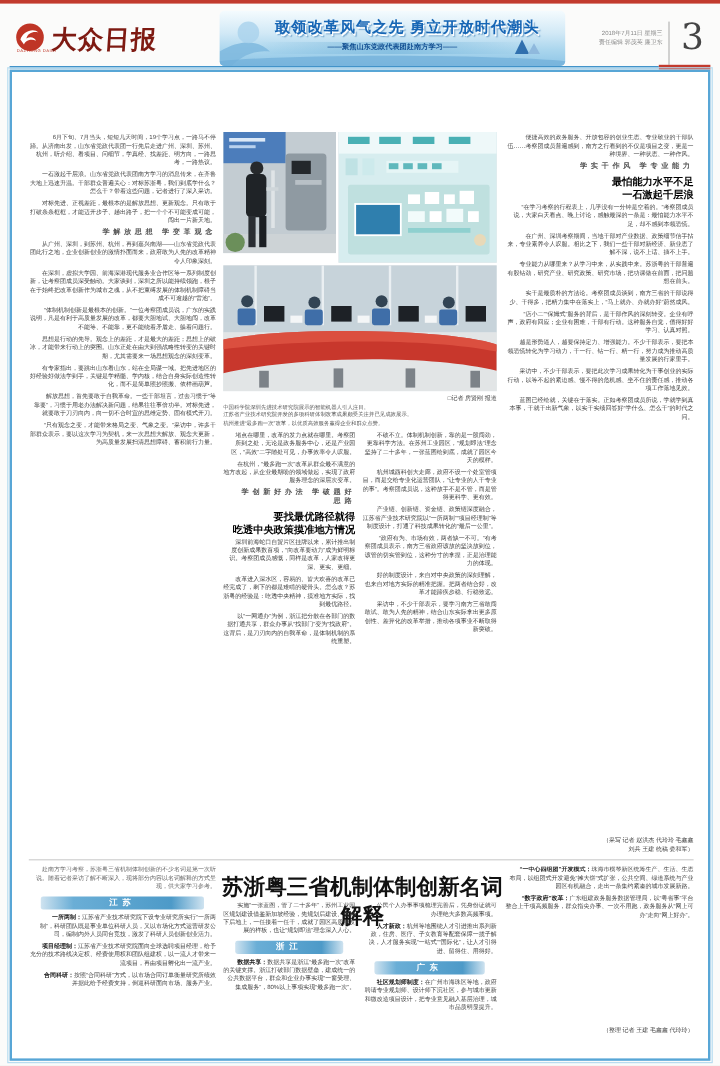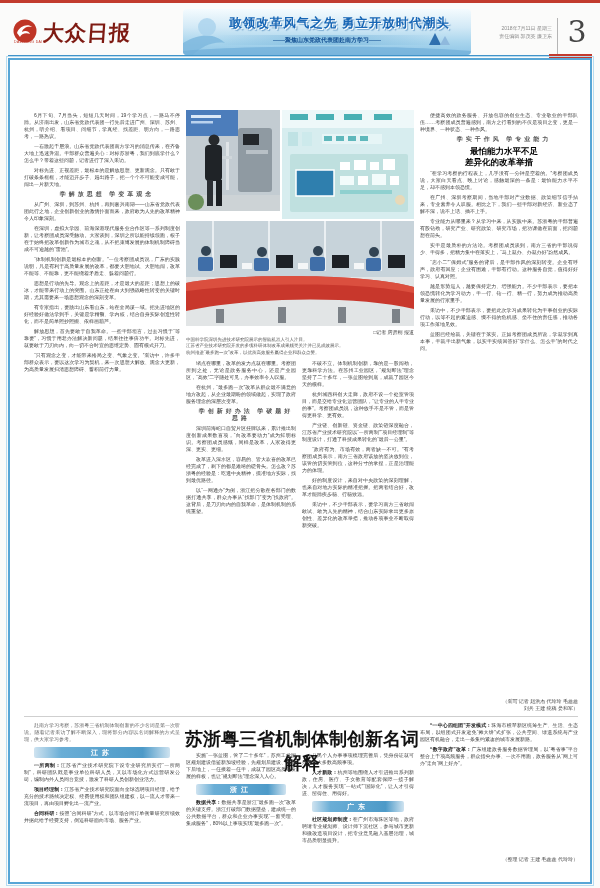--- a/index.html
+++ b/index.html
@@ -17,21 +17,21 @@
   .date-block{left:448px;top:24px;width:104px;text-align:right;font-size:5px;line-height:8px;color:#8a8a8a;}
   .mast-divider{left:557px;top:18px;width:1px;height:36px;background:#b5b5b5;}
   .page-number{left:561px;top:14px;width:32px;text-align:center;font-family:"DejaVu Serif",serif;font-size:30px;color:#454545;}
   .mast-underline-blue{left:8px;top:55px;width:541px;height:2px;background:#4293c9;}
   .mast-underline-red{left:549px;top:54px;width:43px;height:4px;background:#c23b2e;}
   
   .main-box{left:8px;top:58px;width:580px;height:822px;border:2px solid #58a6d6;outline:1px solid #b7dcf0;outline-offset:1px;background:#fff;}
   .headline{left:20px;top:64px;width:560px;text-align:center;font-size:32px;font-weight:bold;color:#0d0d0d;letter-spacing:1px;}
   
   .col{font-size:5px;line-height:7px;color:#3e3e3e;text-align:justify;overflow:hidden;}
-  .col p{margin:0 0 3px;text-indent:10px;}
+  .col p{margin:0 0 3px;text-indent:10px;text-align:right;}
   .kicker{text-align:center;font-size:6px;font-weight:bold;color:#555;letter-spacing:3px;margin:5px 0 3px;text-indent:0;}
   .subhead{text-align:center;font-size:8.5px;line-height:10.5px;font-weight:bold;color:#000;margin:0 0 5px;text-indent:0;}
   .term{font-weight:bold;color:#222;}
   .caption{font-size:4.5px;line-height:6.5px;color:#555;}
   .caption .credit{text-align:right;font-size:5px;color:#444;margin:0 0 1px;text-indent:0;}
   .caption p{margin:0;text-indent:0;}
   .byline{font-size:5px;line-height:7px;color:#444;text-align:right;}
   .section-divider{left:24px;top:716px;width:554px;height:1px;background:#cfcfcf;}
   .glossary-title{left:178px;top:727px;width:248px;text-align:center;font-family:"DejaVu Serif",serif;font-size:18px;font-weight:bold;color:#111;}
   .glossary-intro{font-size:5px;line-height:7px;color:#666;}
@@ -180,38 +180,39 @@
     <p class="credit">□记者 房贤刚 报道</p>
     <p>中国科学院深圳先进技术研究院展示的智能机器人引人注目。</p>
     <p>江苏省产业技术研究院开发的多项科研体制改革成果颇受关注并已见成效展示。</p>
     <p>杭州推进“最多跑一次”改革，以优质高效服务赢得企业和群众点赞。</p>
   </div>
 
   <div class="abs col" style="left:186px;top:360px;width:110px;height:352px;">
     <p>堵点在哪里，改革的发力点就在哪里。考察团所到之处，无论是政务服务中心，还是产业园区，“高效”二字随处可见，办事效率令人叹服。</p>
     <p>在杭州，“最多跑一次”改革从群众最不满意的地方改起，从企业最期盼的领域做起，实现了政府服务理念的深层次变革。</p>
     <p class="kicker">学创新好办法 学破题好思路</p>
+    <p class="subhead"><span>要找最优路径就得</span><br><span>吃透中央政策摸准地方情况</span></p>
     <p>深圳前海蛇口自贸片区挂牌以来，累计推出制度创新成果数百项，“向改革要动力”成为鲜明标识。考察团成员感慨，同样是改革，人家改得更深、更实、更细。</p>
     <p>改革进入深水区，容易的、皆大欢喜的改革已经完成了，剩下的都是难啃的硬骨头。怎么改？苏浙粤的经验是：吃透中央精神，摸准地方实际，找到最优路径。</p>
     <p>以“一网通办”为例，浙江把分散在各部门的数据打通共享，群众办事从“找部门”变为“找政府”。这背后，是刀刃向内的自我革命，是体制机制的系统重塑。</p>
   </div>
 
   <div class="abs col" style="left:302px;top:360px;width:112px;height:352px;">
     <p>不破不立。体制机制创新，靠的是一股闯劲，更靠科学方法。在苏州工业园区，“规划即法”理念坚持了二十多年，一张蓝图绘到底，成就了园区今天的模样。</p>
     <p>杭州城西科创大走廊，政府不设一个处室管项目，而是交给专业化运营团队，“让专业的人干专业的事”。考察团成员说，这种放手不是不管，而是管得更科学、更有效。</p>
     <p>产业链、创新链、资金链、政策链深度融合，江苏省产业技术研究院以“一所两制”“项目经理制”等制度设计，打通了科技成果转化的“最后一公里”。</p>
     <p>“政府有为、市场有效，两者缺一不可。”有考察团成员表示，南方三省政府该放的坚决放到位，该管的切实管到位，这种分寸的拿捏，正是治理能力的体现。</p>
     <p>好的制度设计，来自对中央政策的深刻理解，也来自对地方实际的精准把握。把两者结合好，改革才能蹄疾步稳、行稳致远。</p>
     <p>采访中，不少干部表示，要学习南方三省敢闯敢试、敢为人先的精神，结合山东实际拿出更多原创性、差异化的改革举措，推动各项事业不断取得新突破。</p>
   </div>
 
   <div class="abs col" style="left:420px;top:112px;width:158px;height:584px;">
     <p>便捷高效的政务服务、开放包容的创业生态、专业敬业的干部队伍……考察团成员普遍感到，南方之行看到的不仅是项目之变，更是一种境界、一种状态、一种作风。</p>
     <p class="kicker">学实干作风 学专业能力</p>
-    <p class="subhead"><span>最怕能力水平不足</span><br><span>差异化的改革举措</span></p>
+    <p class="subhead"><span>最怕能力水平不足</span><br><span>一石激起千层浪</span></p>
     <p>“在学习考察的行程表上，几乎没有一分钟是空着的。”考察团成员说，大家白天看点、晚上讨论，感触最深的一条是：最怕能力水平不足，却不感到本领恐慌。</p>
     <p>在广州、深圳考察期间，当地干部对产业数据、政策细节信手拈来，专业素养令人叹服。相比之下，我们一些干部对新经济、新业态了解不深，说不上话、插不上手。</p>
     <p>专业能力从哪里来？从学习中来，从实践中来。苏浙粤的干部普遍有股钻劲，研究产业、研究政策、研究市场，把功课做在前面，把问题想在前头。</p>
     <p>实干是最质朴的方法论。考察团成员谈到，南方三省的干部说得少、干得多，把精力集中在落实上，“马上就办、办就办好”蔚然成风。</p>
     <p>“店小二”“保姆式”服务的背后，是干部作风的深刻转变。企业有呼声，政府有回应；企业有困难，干部有行动。这种服务自觉，值得好好学习、认真对照。</p>
     <p>越是形势逼人，越要保持定力、增强能力。不少干部表示，要把本领恐慌转化为学习动力，干一行、钻一行、精一行，努力成为推动高质量发展的行家里手。</p>
     <p>采访中，不少干部表示，要把此次学习成果转化为干事创业的实际行动，以等不起的紧迫感、慢不得的危机感、坐不住的责任感，推动各项工作落地见效。</p>
     <p>蓝图已经绘就，关键在于落实。正如考察团成员所说，学就学到真本事，干就干出新气象，以实干实绩回答好“学什么、怎么干”的时代之问。</p>
   </div>
   <div class="abs byline" style="left:420px;top:698px;width:158px;">

